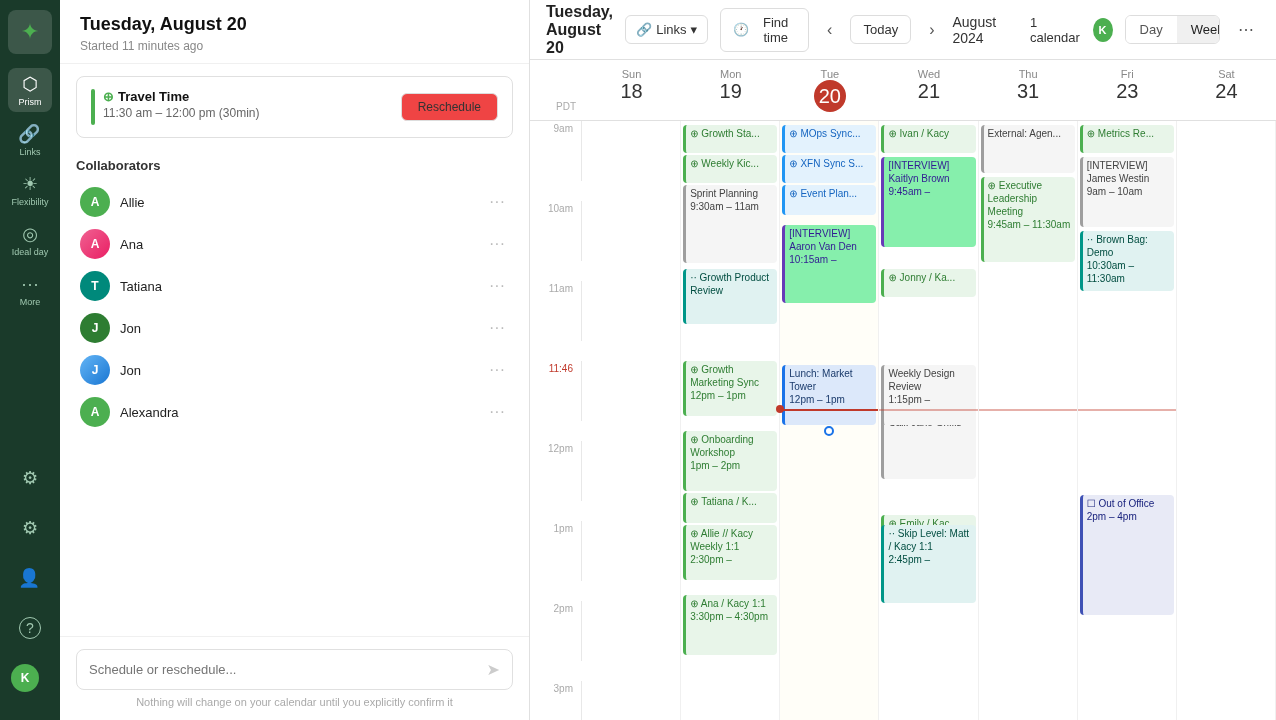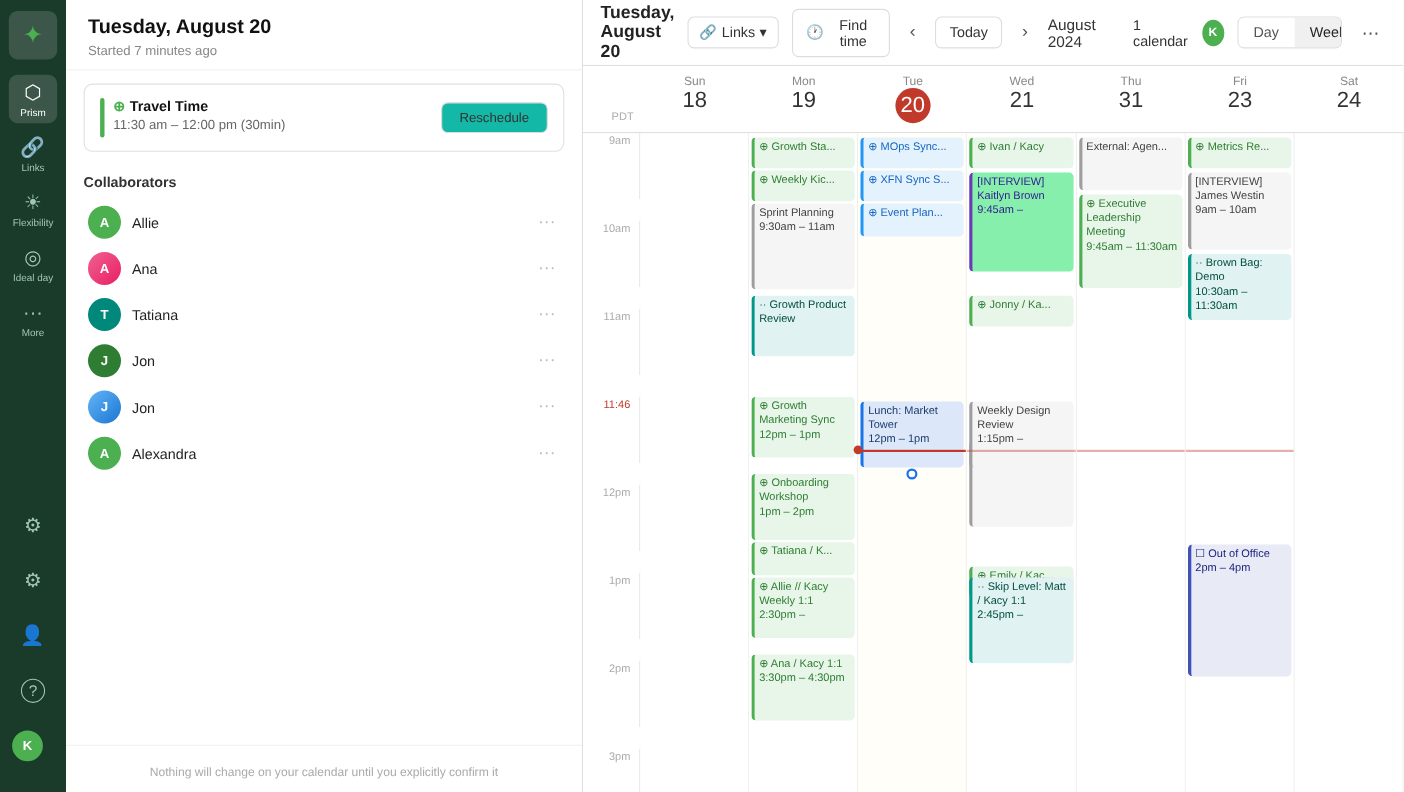--- a/index.html
+++ b/index.html
@@ -74,21 +74,21 @@
     .travel-card-bar {
       width: 4px;
       height: 36px;
       background: #4caf50;
       border-radius: 2px;
     }
     .travel-card-info {}
     .travel-card-title { font-size: 13px; font-weight: 600; color: #111; display: flex; align-items: center; gap: 4px; }
     .travel-card-time { font-size: 12px; color: #666; margin-top: 2px; }
     .reschedule-btn {
-      background: #14b8a6;
+      background: #ef4444;
       border: 1px solid #ddd;
       border-radius: 6px;
       padding: 6px 16px;
       font-size: 12px;
       cursor: pointer;
       color: #333;
     }
 
     .collaborators-section { padding: 8px 16px; }
     .collaborators-title { font-size: 13px; font-weight: 600; color: #333; margin-bottom: 8px; }
@@ -373,21 +373,21 @@
     </div>
     <div class="sidebar-icon-item">
       <div class="avatar green" style="width:28px;height:28px;font-size:12px;">K</div>
     </div>
   </div>
 </div>
 
 <div class="panel">
   <div class="panel-header">
     <div class="panel-title">Tuesday, August 20</div>
-    <div class="panel-subtitle">Started 7 minutes ago</div>
+    <div class="panel-subtitle">Started 11 minutes ago</div>
   </div>
 
   <div class="travel-card">
     <div class="travel-card-left">
       <div class="travel-card-bar"></div>
       <div class="travel-card-info">
         <div class="travel-card-title">
           <span style="color:#4caf50;">⊕</span>
           <span>Travel Time</span>
         </div>
@@ -426,20 +426,24 @@
       <span class="collaborator-more">···</span>
     </div>
     <div class="collaborator-item">
       <div class="avatar green">A</div>
       <span class="collaborator-name">Alexandra</span>
       <span class="collaborator-more">···</span>
     </div>
   </div>
 
   <div class="panel-footer">
+    <div class="chat-input-wrapper">
+      <input class="chat-input" type="text" placeholder="Schedule or reschedule..." style="">
+      <button class="chat-send-btn">➤</button>
+    </div>
     <div class="chat-hint">Nothing will change on your calendar until you explicitly confirm it</div>
   </div>
 </div>
 
 <div class="calendar-area">
 
   <div class="topbar">
     <span class="topbar-date">Tuesday, August 20</span>
     <button class="links-btn">
       <span>🔗</span>
@@ -560,20 +564,23 @@
       </div>
 
       <div class="event blue-event" style="top:34px; height:28px;">
         <span>⊕</span> XFN Sync S...
       </div>
 
       <div class="event blue-event" style="top:64px; height:30px;">
         <span>⊕</span> Event Plan...
       </div>
 
+      <div class="event lavender-event" style="top:104px; height:78px;">
+        [INTERVIEW] Aaron Van Den<br>10:15am –
+      </div>
 
       <div class="time-line" style="top:288px;">
         <div class="time-dot"></div>
       </div>
 
       <div class="event blue-event" style="top:244px; height:60px; background:#dce8fa; border-left:3px solid #1a73e8; color:#1a3a6b;">
         Lunch: Market Tower<br>12pm – 1pm
       </div>
 
       <div style="position:absolute; left:calc(50% - 5px); top:305px; width:10px; height:10px; border-radius:50%; border:2px solid #1a73e8; background:#fff; z-index:5;"></div>

